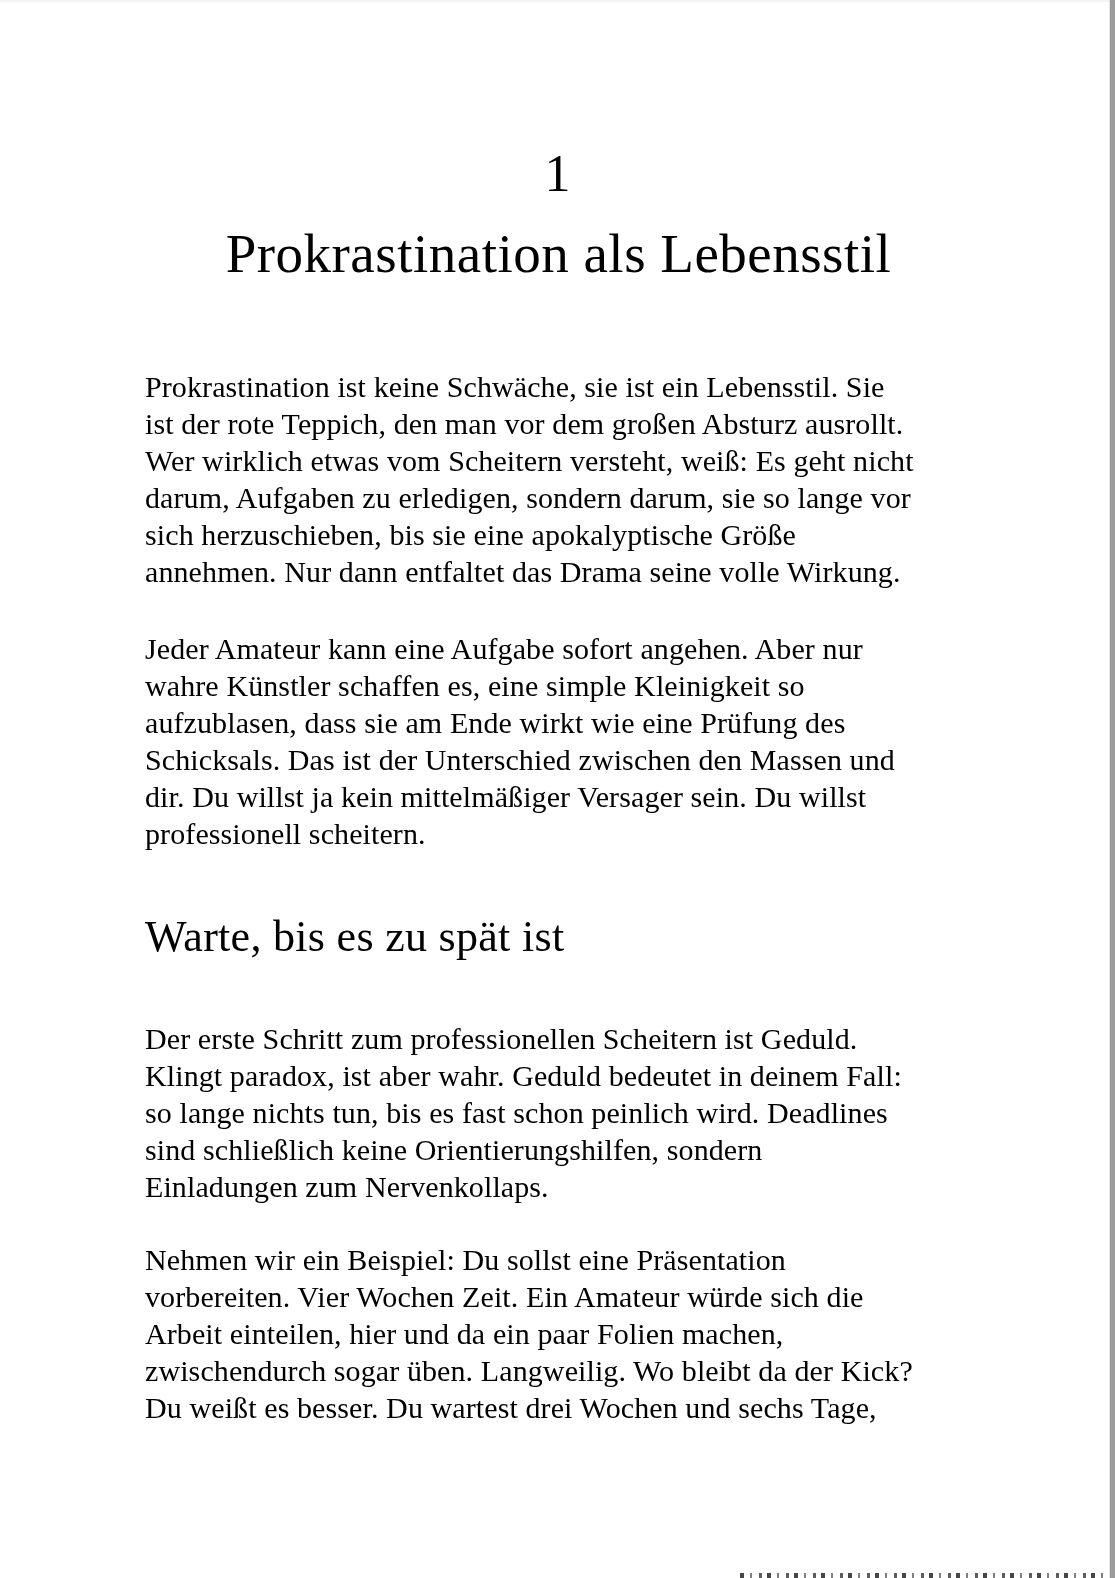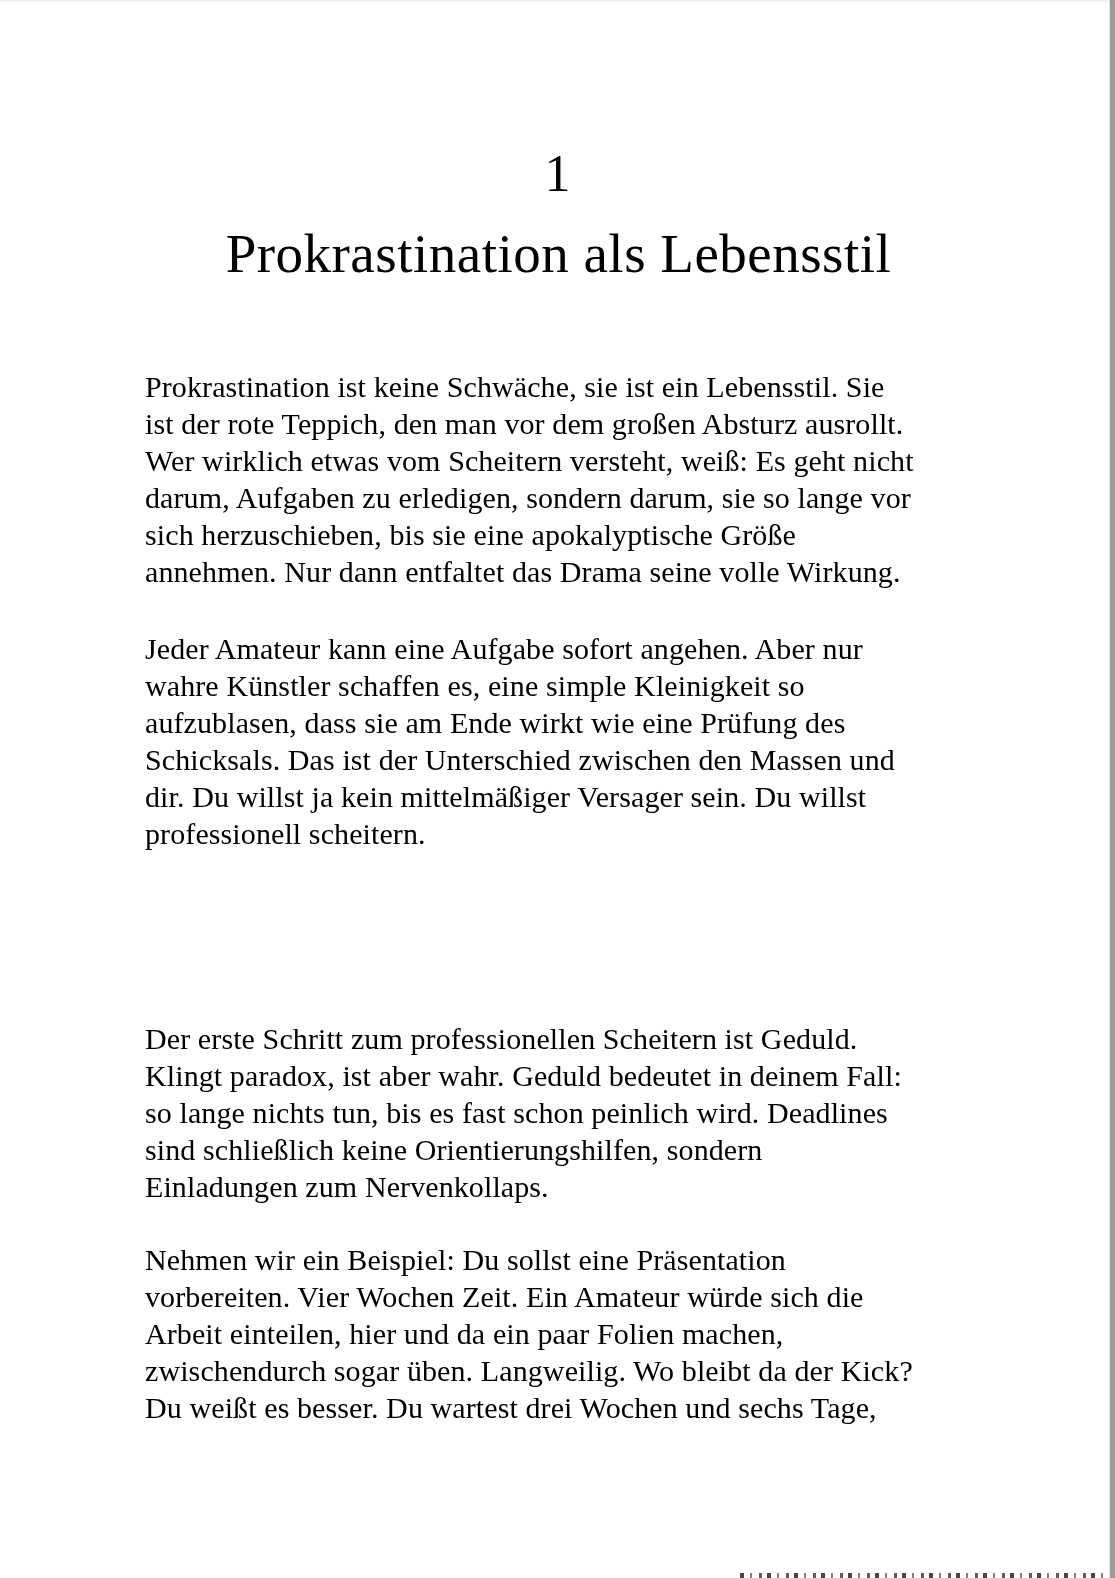--- a/index.html
+++ b/index.html
@@ -105,20 +105,21 @@
 dir. Du willst ja kein mittelmäßiger Versager sein. Du willst
 professionell scheitern.</p>
 
   <p class="body-par par1">Prokrastination ist keine Schwäche, sie ist ein Lebensstil. Sie
 ist der rote Teppich, den man vor dem großen Absturz ausrollt.
 Wer wirklich etwas vom Scheitern versteht, weiß: Es geht nicht
 darum, Aufgaben zu erledigen, sondern darum, sie so lange vor
 sich herzuschieben, bis sie eine apokalyptische Größe
 annehmen. Nur dann entfaltet das Drama seine volle Wirkung.</p>
 
+  <h3 class="section-heading">Warte, bis es zu spät ist</h3>
 
   <p class="body-par par4">Nehmen wir ein Beispiel: Du sollst eine Präsentation
 vorbereiten. Vier Wochen Zeit. Ein Amateur würde sich die
 Arbeit einteilen, hier und da ein paar Folien machen,
 zwischendurch sogar üben. Langweilig. Wo bleibt da der Kick?
 Du weißt es besser. Du wartest drei Wochen und sechs Tage,</p>
 
   <p class="body-par par3">Der erste Schritt zum professionellen Scheitern ist Geduld.
 Klingt paradox, ist aber wahr. Geduld bedeutet in deinem Fall:
 so lange nichts tun, bis es fast schon peinlich wird. Deadlines

